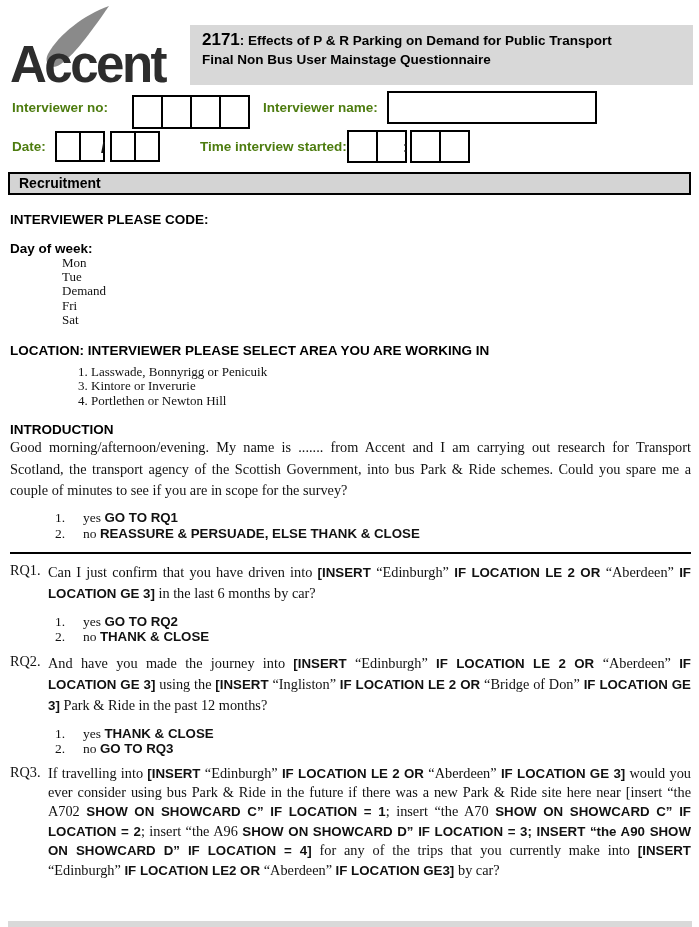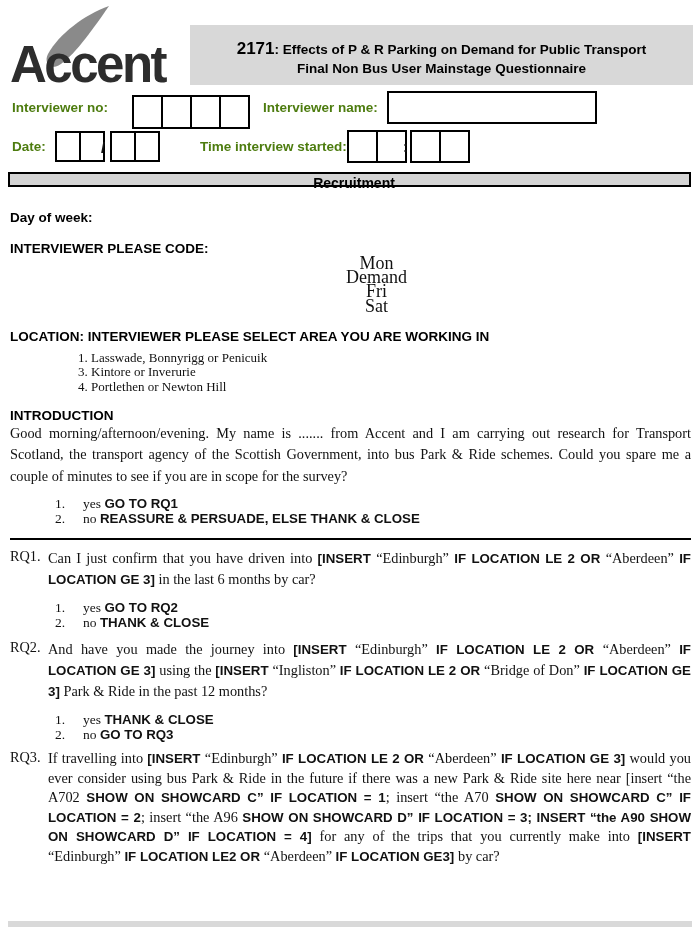--- a/index.html
+++ b/index.html
@@ -4,48 +4,48 @@
 <style>
   html,body{margin:0;padding:0;background:#9a9a9a;}
   .page{
     width:699px;height:927px;background:#ffffff;position:relative;
     font-family:"Liberation Serif", serif;color:#111;overflow:hidden;
     margin:0 auto;
   }
   b.dir{font-family:"Liberation Sans", sans-serif;font-weight:bold;font-size:13.3px;}
 
   
-  .top{position:relative;height:196px;text-align:center;}
+  .top{position:relative;height:196px;}
   .logo{position:absolute;left:10px;top:4px;width:182px;height:84px;}
   .title-box{
     position:absolute;left:190px;top:25px;width:503px;height:60px;box-sizing:border-box;
-    background:#d8d8d8;padding:14px 12px 0 12px;
+    background:#d8d8d8;padding:5px 12px 0 12px;
     font-family:"Liberation Sans", sans-serif;font-weight:bold;font-size:13.5px;line-height:19px;color:#000;
   }
   .title-box .code{font-size:17px;}
   .flabel{position:absolute;font-family:"Liberation Sans", sans-serif;font-weight:bold;font-size:13.5px;color:#4d7c0f;}
   .cells{position:absolute;display:flex;}
   .cell{width:27px;height:30px;border:2px solid #000;margin-left:-2px;background:#fff;}
   .cell:first-child{margin-left:0;}
   .cell.small{width:22px;height:27px;}
   .bigbox{position:absolute;border:2px solid #000;background:#fff;}
   .sep{position:absolute;font-weight:bold;font-family:"Liberation Sans",sans-serif;font-size:15px;}
   .section-bar{
-    position:absolute;left:8px;top:172px;width:683px;height:15px;box-sizing:border-box;
+    position:absolute;left:8px;top:172px;width:683px;height:23px;box-sizing:border-box;
     background:#d4d4d4;border:2px solid #000;
     font-family:"Liberation Sans",sans-serif;font-weight:bold;font-size:14px;color:#000;
     padding:1px 0 0 9px;
   }
 
   
   .content{margin:0 8px 0 10px;}
   .h-sans{font-family:"Liberation Sans",sans-serif;font-weight:bold;font-size:13.5px;color:#000;}
   .code-instruction{margin-top:16px;}
   .dow-label{margin-top:14px;}
-  .dow-list{margin-left:52px;font-size:18px;line-height:14.2px;text-align:center;}
+  .dow-list{margin-left:52px;font-size:13px;line-height:14.2px;}
   .loc-heading{margin-top:16px;}
   .loc-list{margin-top:7px;margin-left:68px;font-size:13px;line-height:14.4px;}
   .intro-heading{margin-top:14px;}
   .intro-para{font-size:14.3px;line-height:21.4px;text-align:justify;}
   .options{margin-top:9px;margin-left:45px;font-size:13.5px;line-height:15.2px;}
   .opt-row{white-space:nowrap;}
   .opt-num{display:inline-block;width:28px;}
   .rule{margin-top:11px;border-top:2px solid #000;height:0;}
 
   .q-block{margin-top:8px;}
@@ -105,25 +105,26 @@
     <div class="cells" style="left:410px;top:130px;">
       <div class="cell" style="height:29px;"></div>
       <div class="cell" style="height:29px;"></div>
     </div>
 
     <div class="section-bar">Recruitment</div>
   </div>
 
   <div class="content">
 
+    <div class="h-sans code-instruction">INTERVIEWER PLEASE CODE:</div>
+
     <div class="h-sans dow-label">Day of week:</div>
-
-    <div class="h-sans code-instruction">INTERVIEWER PLEASE CODE:</div>
     <div class="dow-list">
         <div>Mon</div>
+        <div>Tue</div>
         <div>Demand</div>
         <div>Fri</div>
         <div>Sat</div>
       </div>
 
     <div class="h-sans loc-heading">LOCATION: INTERVIEWER PLEASE SELECT AREA YOU ARE WORKING IN</div>
     <div class="loc-list">
         <div>1. Lasswade, Bonnyrigg or Penicuik</div>
         <div>3. Kintore or Inverurie</div>
         <div>4. Portlethen or Newton Hill</div>

